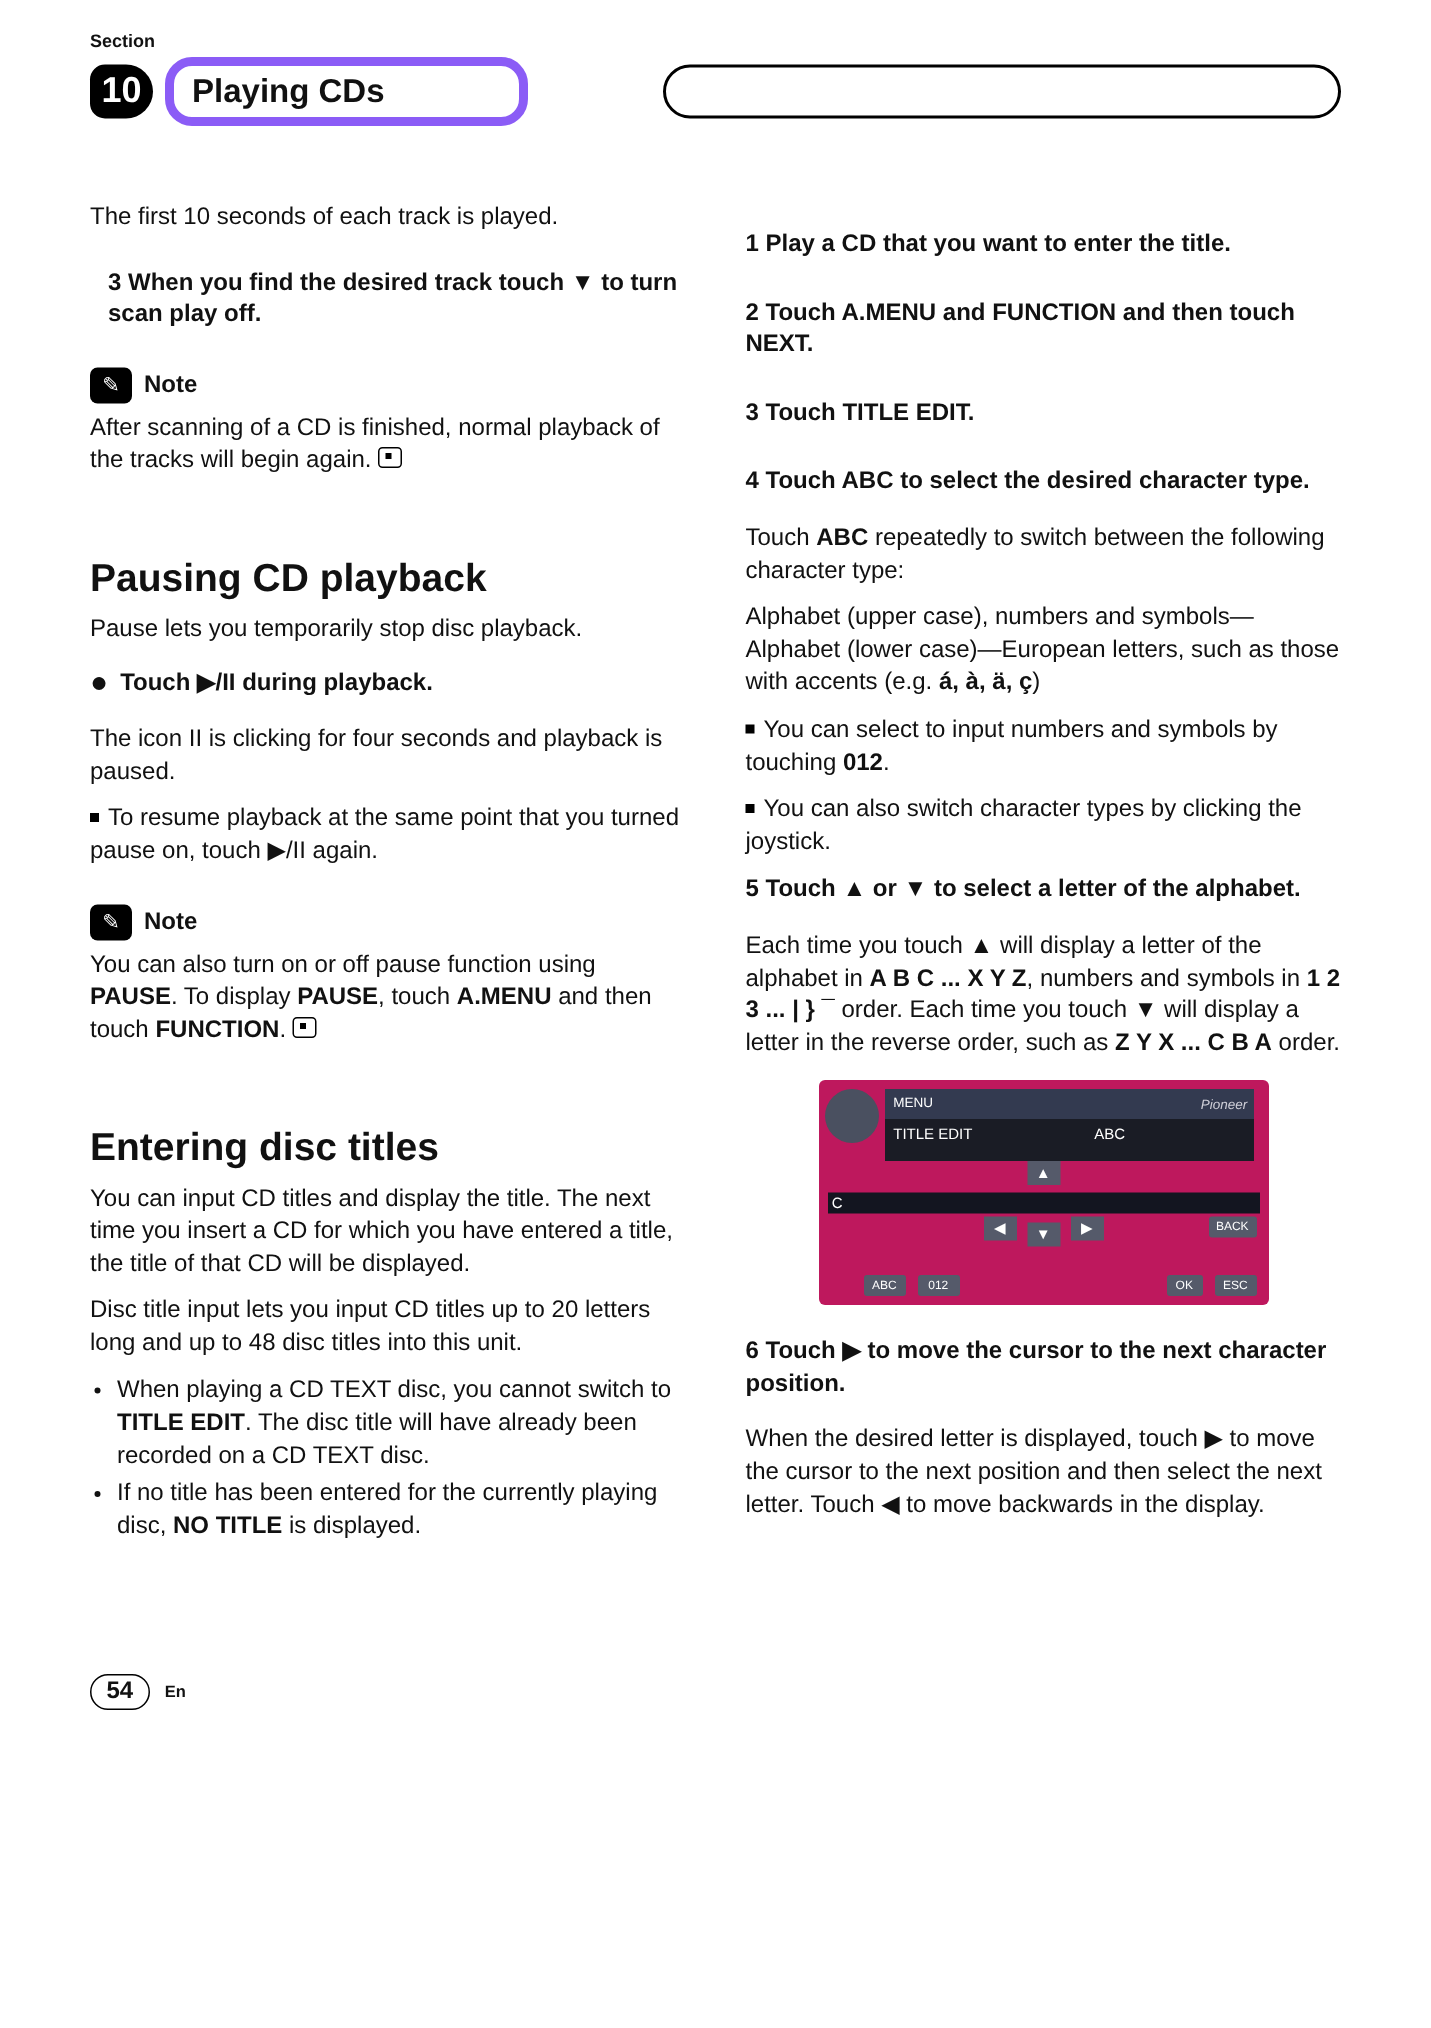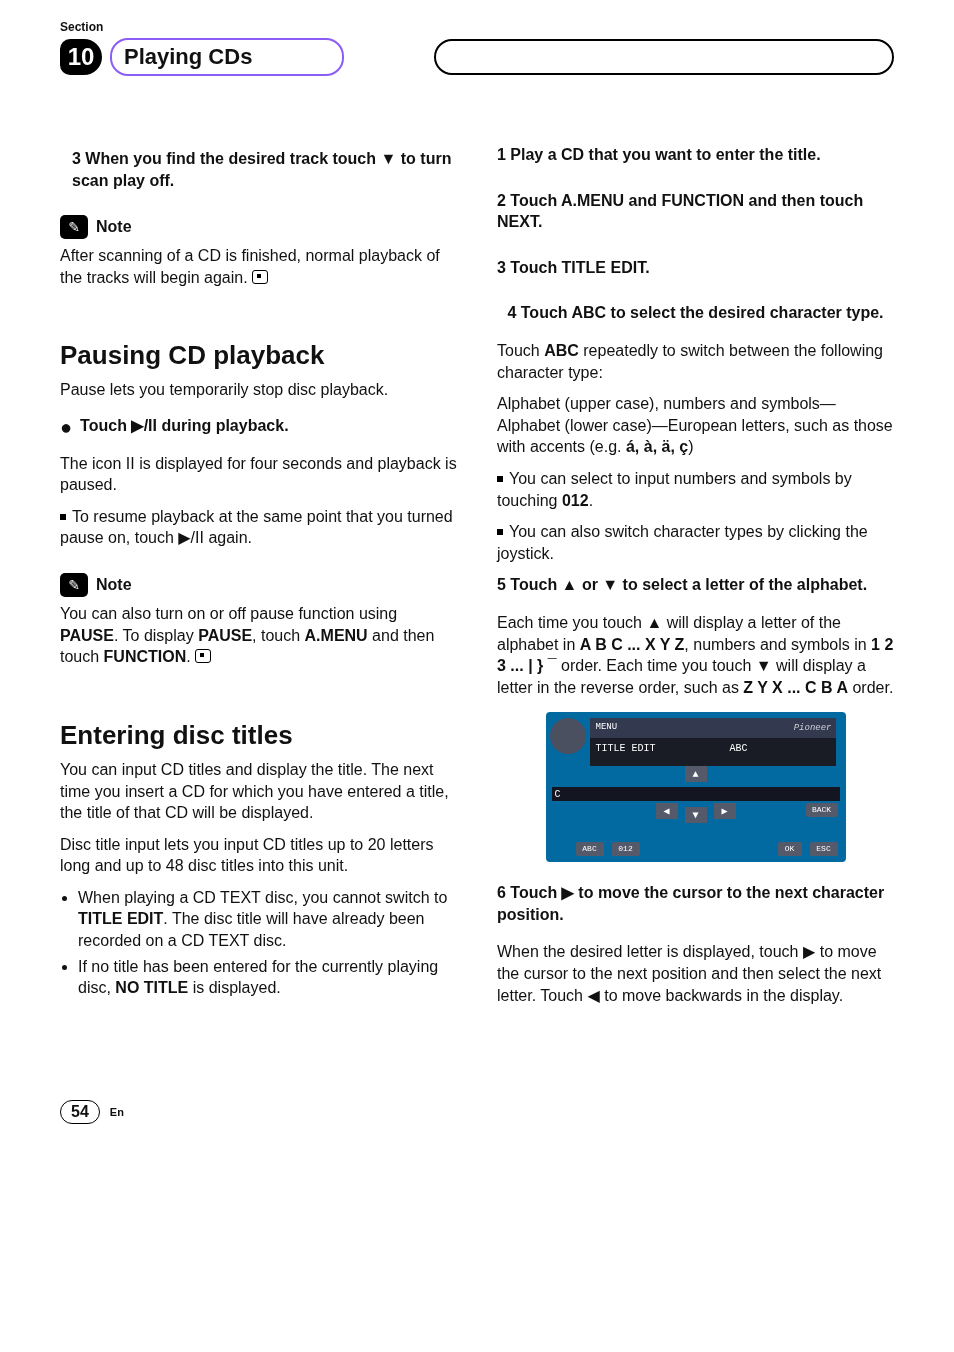--- a/index.html
+++ b/index.html
@@ -32,21 +32,21 @@
       font-weight: bold;
       font-size: 24px;
       width: 42px;
       height: 36px;
       border-radius: 10px 18px 18px 10px;
       display: flex;
       align-items: center;
       justify-content: center;
     }
     .chapter-title-box {
-      border: 2px solid #8b5cf6;
+      border: 6px solid #8b5cf6;
       border-radius: 18px;
       padding: 4px 90px 4px 12px;
       font-weight: bold;
       font-size: 22px;
       margin-left: -2px;
     }
     .blank-box {
       border: 2px solid #000;
       border-radius: 18px;
       flex: 1;
@@ -132,25 +132,24 @@
     .dot-bullet {
       font-size: 20px;
       line-height: 0;
       vertical-align: middle;
       margin-right: 8px;
     }
     .device-image {
       margin: 14px auto;
       width: 300px;
       height: 150px;
-      background: #0369a1;
+      background: #be185d;
       border-radius: 4px;
       position: relative;
       overflow: hidden;
-      font-family: Liberation Mono, monospace;
     }
     .device-image .menu-bar { position:absolute; top:6px; left:44px; right:10px; height:18px; background:#333a50; color:#fff; font-size:9px; padding:3px 6px; }
     .device-image .title-bar { position:absolute; top:26px; left:44px; right:10px; height:20px; background:#1a1c25; color:#fff; font-size:10px; padding:4px 6px;}
     .device-image .circle { position:absolute; left:4px; top:6px; width:36px; height:36px; border-radius:50%; background:#4a5060;}
     .device-image .arrow { position:absolute; width:22px; height:16px; background:#555a6a; color:#fff; font-size:10px; display:flex; align-items:center; justify-content:center; }
     .device-image .btn { position:absolute; height:14px; background:#555a6a; color:#fff; font-size:8px; display:flex; align-items:center; justify-content:center; border-radius:2px; }
     .device-image .label { color:#cfcfd8; font-size:9px; position:absolute; }
     .device-image .input-bar { position:absolute; left:6px; right:6px; top:75px; height:14px; background:#131520; }
     .device-image .c-letter { position:absolute; left:6px; top:75px; color:#fff; font-size:10px; padding:1px 3px; }
     .footer {
@@ -180,39 +179,40 @@
   <div class="section-label">Section</div>
   <div class="header-row">
     <div class="section-badge">10</div>
     <div class="chapter-title-box">Playing CDs</div>
     <div class="blank-box"></div>
   </div>
 
   <div class="columns">
 
     <div class="col">
+      <p class="body-text">The first 10 seconds of each track is played.</p>
 
       <p class="step-heading" style="margin-top:22px;margin-left:12px;">3   When you find the desired track touch ▼ to turn scan play off.</p>
 
       <div class="note-row">
         <div class="note-icon">✎</div>
         <span class="note-label">Note</span>
       </div>
       <p class="body-text">
         <span>After scanning of a CD is finished, normal playback of the tracks will begin again.</span>
         <span class="end-icon"></span>
       </p>
 
       <h2 class="section-heading">Pausing CD playback</h2>
       <p class="body-text">Pause lets you temporarily stop disc playback.</p>
 
       <p class="step-heading" style="margin-top:14px;">
         <span class="dot-bullet">●</span><span>Touch ▶/II during playback.</span>
       </p>
-      <p class="body-text">The icon II is displayed for four seconds and playback is paused.</p>
+      <p class="body-text">The icon II is clicking for four seconds and playback is paused.</p>
       <p class="body-text">
         <span class="sq-bullet"></span><span>To resume playback at the same point that you turned pause on, touch ▶/II again.</span>
       </p>
 
       <div class="note-row">
         <div class="note-icon">✎</div>
         <span class="note-label">Note</span>
       </div>
       <p class="body-text">
         <span>You can also turn on or off pause function using </span><span class="inline-bold">PAUSE</span><span>. To display </span><span class="inline-bold">PAUSE</span><span>, touch </span><span class="inline-bold">A.MENU</span><span> and then touch </span><span class="inline-bold">FUNCTION</span><span>.</span>
@@ -229,21 +229,21 @@
         <li>
           <span>If no title has been entered for the currently playing disc, </span><span class="inline-bold">NO TITLE</span><span> is displayed.</span>
         </li>
       </ul>
     </div>
 
     <div class="col">
       <p class="step-heading">1   Play a CD that you want to enter the title.</p>
       <p class="step-heading" style="margin-top:24px;">2   Touch A.MENU and FUNCTION and then touch NEXT.</p>
       <p class="step-heading" style="margin-top:24px;">3   Touch TITLE EDIT.</p>
-      <p class="step-heading" style="margin-top:24px;text-align:center;">4   Touch ABC to select the desired character type.</p>
+      <p class="step-heading" style="margin-top:24px;">4   Touch ABC to select the desired character type.</p>
       <p class="body-text">
         <span>Touch </span><span class="inline-bold">ABC</span><span> repeatedly to switch between the following character type:</span>
       </p>
       <p class="body-text">
         <span>Alphabet (upper case), numbers and symbols—Alphabet (lower case)—European letters, such as those with accents (e.g. </span><span class="inline-bold">á, à, ä, ç</span><span>)</span>
       </p>
       <p class="body-text">
         <span class="sq-bullet"></span><span>You can select to input numbers and symbols by touching </span><span class="inline-bold">012</span><span>.</span>
       </p>
       <p class="body-text">

